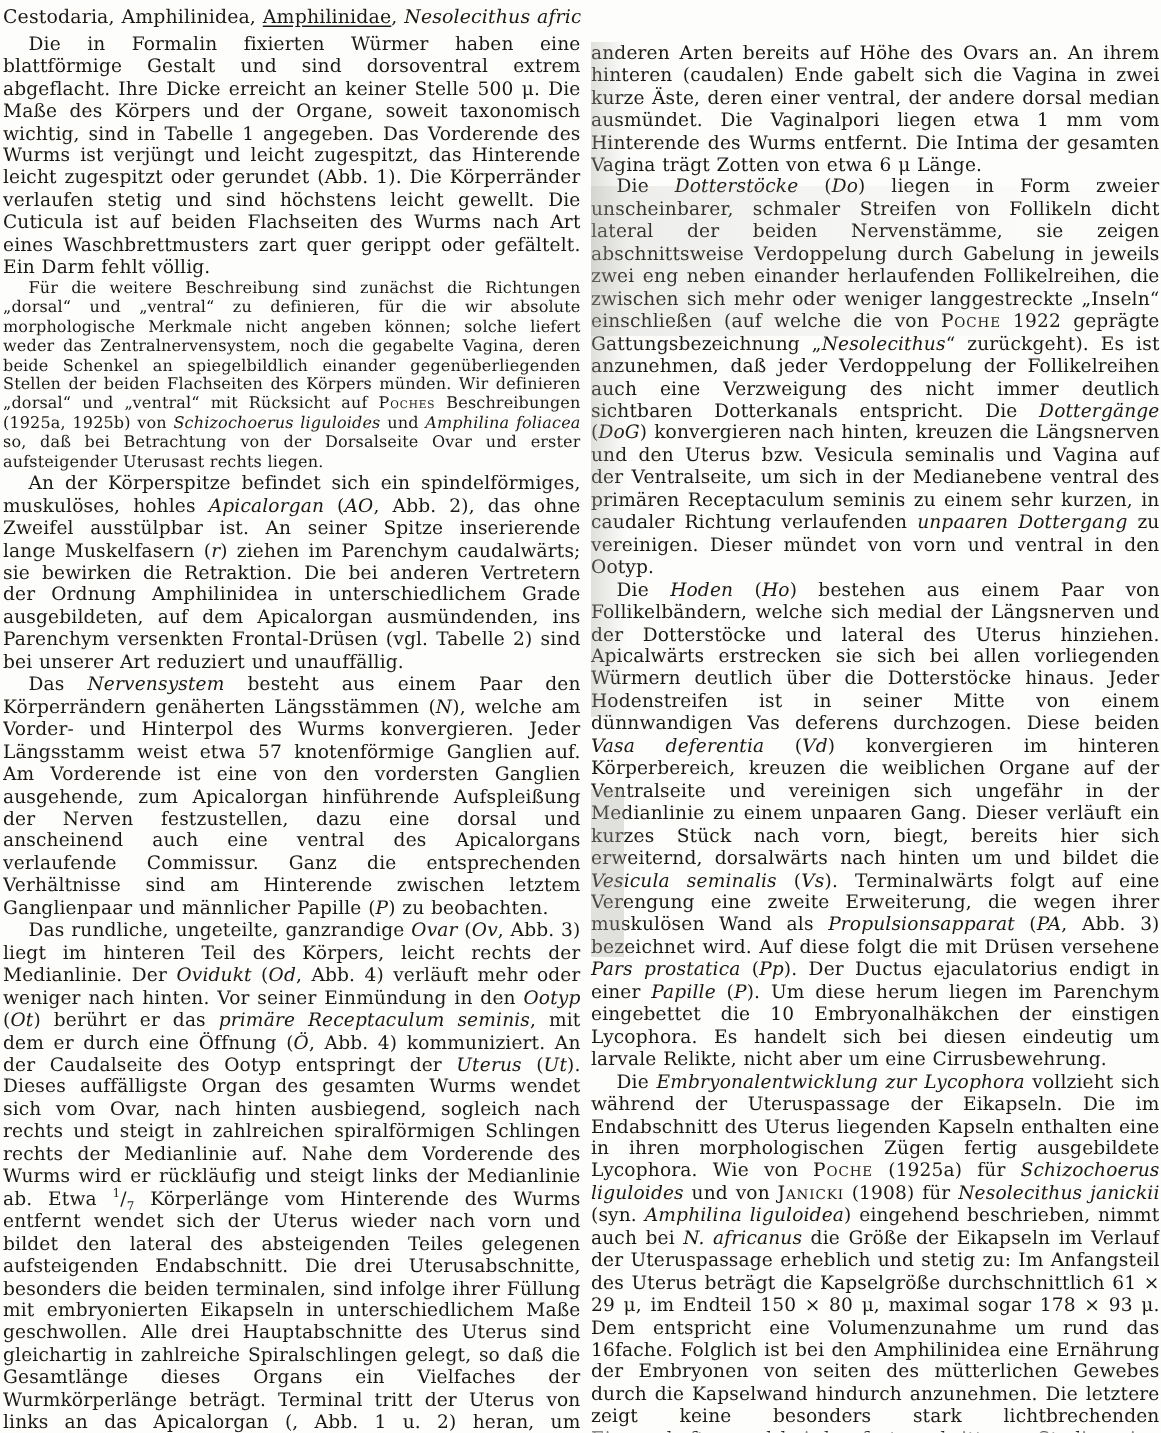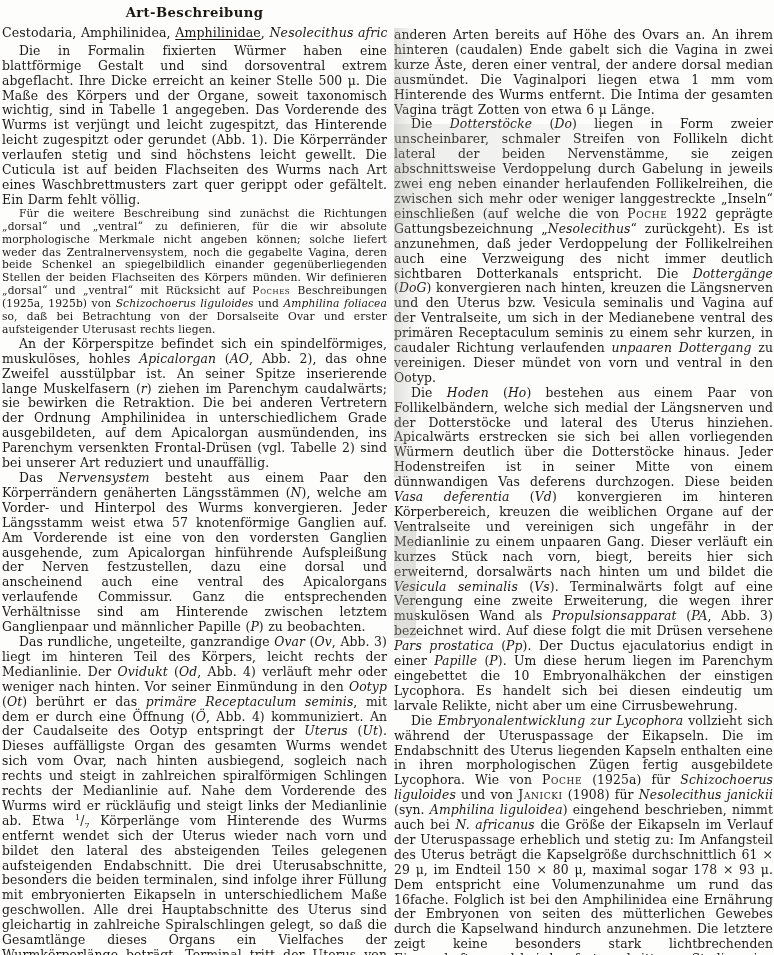--- a/index.html
+++ b/index.html
@@ -92,21 +92,20 @@
     left: -2px; top: 522px; width: 24px; height: 112px;
     background: rgba(168,168,160,0.34);
   }
 </style>
 </head>
 <body>
 
 <div class="page">
 
   <div class="col col-left">
-    <h1 class="doc-title">Art-Beschreibung</h1>
     <p class="species-line">Cestodaria, Amphilinidea, <u>Amphilinidae</u>, <i>Nesolecithus africanus</i> n. sp.</p>
     <div>
         <p class="para normal">Die in Formalin fixierten Würmer haben eine blattförmige Gestalt und sind dorsoventral extrem abgeflacht. Ihre Dicke erreicht an keiner Stelle 500 μ. Die Maße des Körpers und der Organe, soweit taxonomisch wichtig, sind in Tabelle 1 angegeben. Das Vorderende des Wurms ist verjüngt und leicht zugespitzt, das Hinterende leicht zugespitzt oder gerundet (Abb. 1). Die Körperränder verlaufen stetig und sind höchstens leicht gewellt. Die Cuticula ist auf beiden Flachseiten des Wurms nach Art eines Waschbrettmusters zart quer gerippt oder gefältelt. Ein Darm fehlt völlig.</p>
         <p class="para small">Für die weitere Beschreibung sind zunächst die Richtungen „dorsal“ und „ventral“ zu definieren, für die wir absolute morphologische Merkmale nicht angeben können; solche liefert weder das Zentralnervensystem, noch die gegabelte Vagina, deren beide Schenkel an spiegelbildlich einander gegenüberliegenden Stellen der beiden Flachseiten des Körpers münden. Wir definieren „dorsal“ und „ventral“ mit Rücksicht auf <sc>Poches</sc> Beschreibungen (1925a, 1925b) von <i>Schizochoerus liguloides</i> und <i>Amphilina foliacea</i> so, daß bei Betrachtung von der Dorsalseite Ovar und erster aufsteigender Uterusast rechts liegen.</p>
         <p class="para normal">An der Körperspitze befindet sich ein spindelförmiges, muskulöses, hohles <i>Apicalorgan</i> (<i>AO</i>, Abb. 2), das ohne Zweifel ausstülpbar ist. An seiner Spitze inserierende lange Muskelfasern (<i>r</i>) ziehen im Parenchym caudalwärts; sie bewirken die Retraktion. Die bei anderen Vertretern der Ordnung Amphilinidea in unterschiedlichem Grade ausgebildeten, auf dem Apicalorgan ausmündenden, ins Parenchym versenkten Frontal-Drüsen (vgl. Tabelle 2) sind bei unserer Art reduziert und unauffällig.</p>
         <p class="para normal">Das <i>Nervensystem</i> besteht aus einem Paar den Körperrändern genäherten Längsstämmen (<i>N</i>), welche am Vorder- und Hinterpol des Wurms konvergieren. Jeder Längsstamm weist etwa 57 knotenförmige Ganglien auf. Am Vorderende ist eine von den vordersten Ganglien ausgehende, zum Apicalorgan hinführende Aufspleißung der Nerven festzustellen, dazu eine dorsal und anscheinend auch eine ventral des Apicalorgans verlaufende Commissur. Ganz die entsprechenden Verhältnisse sind am Hinterende zwischen letztem Ganglienpaar und männlicher Papille (<i>P</i>) zu beobachten.</p>
         <p class="para normal">Das rundliche, ungeteilte, ganzrandige <i>Ovar</i> (<i>Ov</i>, Abb. 3) liegt im hinteren Teil des Körpers, leicht rechts der Medianlinie. Der <i>Ovidukt</i> (<i>Od</i>, Abb. 4) verläuft mehr oder weniger nach hinten. Vor seiner Einmündung in den <i>Ootyp</i> (<i>Ot</i>) berührt er das <i>primäre Receptaculum seminis</i>, mit dem er durch eine Öffnung (<i>Ö</i>, Abb. 4) kommuniziert. An der Caudalseite des Ootyp entspringt der <i>Uterus</i> (<i>Ut</i>). Dieses auffälligste Organ des gesamten Wurms wendet sich vom Ovar, nach hinten ausbiegend, sogleich nach rechts und steigt in zahlreichen spiralförmigen Schlingen rechts der Medianlinie auf. Nahe dem Vorderende des Wurms wird er rückläufig und steigt links der Medianlinie ab. Etwa <sup>1</sup>/<sub>7</sub> Körperlänge vom Hinterende des Wurms entfernt wendet sich der Uterus wieder nach vorn und bildet den lateral des absteigenden Teiles gelegenen aufsteigenden Endabschnitt. Die drei Uterusabschnitte, besonders die beiden terminalen, sind infolge ihrer Füllung mit embryonierten Eikapseln in unterschiedlichem Maße geschwollen. Alle drei Hauptabschnitte des Uterus sind gleichartig in zahlreiche Spiralschlingen gelegt, so daß die Gesamtlänge dieses Organs ein Vielfaches der Wurmkörperlänge beträgt. Terminal tritt der Uterus von links an das Apicalorgan (, Abb. 1 u. 2) heran, um gemeinsam mit diesem an der Körperspitze auszumünden.</p>
       </div>
   </div>
 

